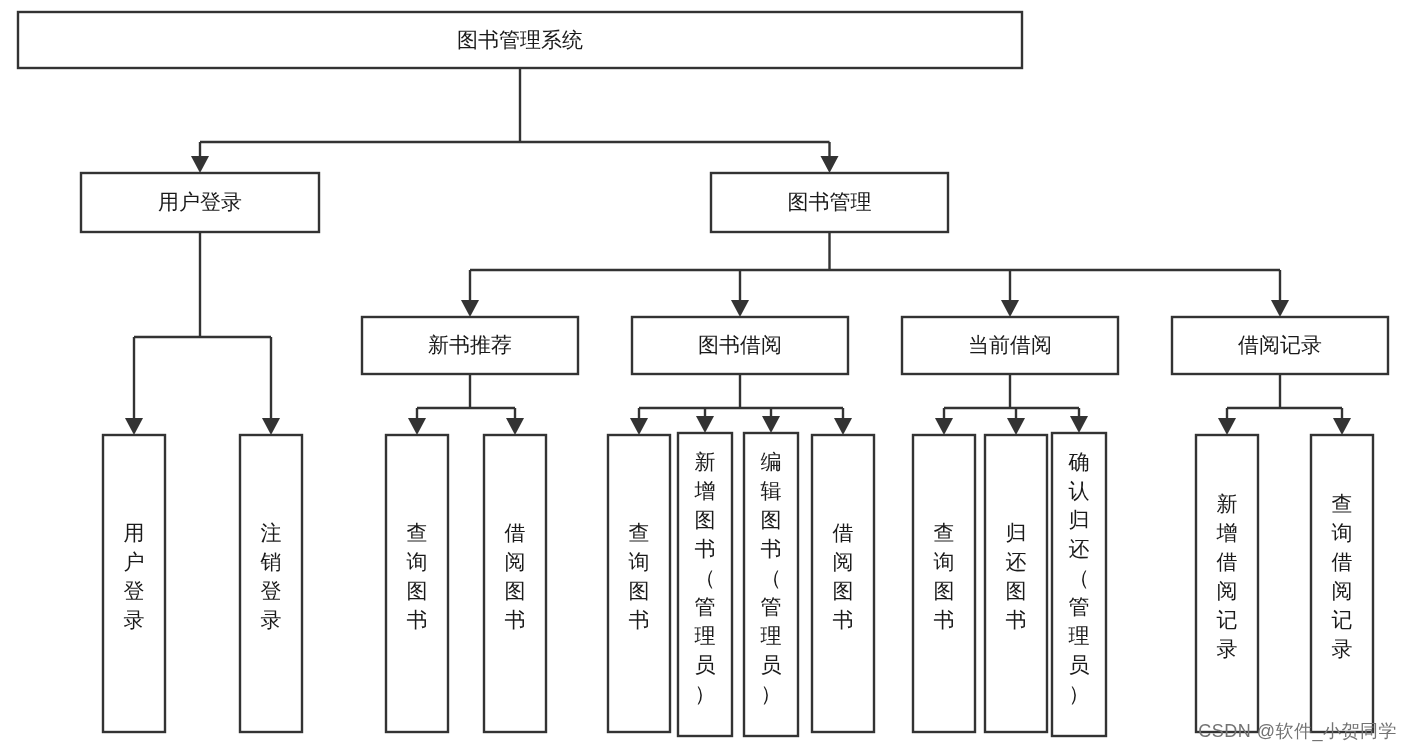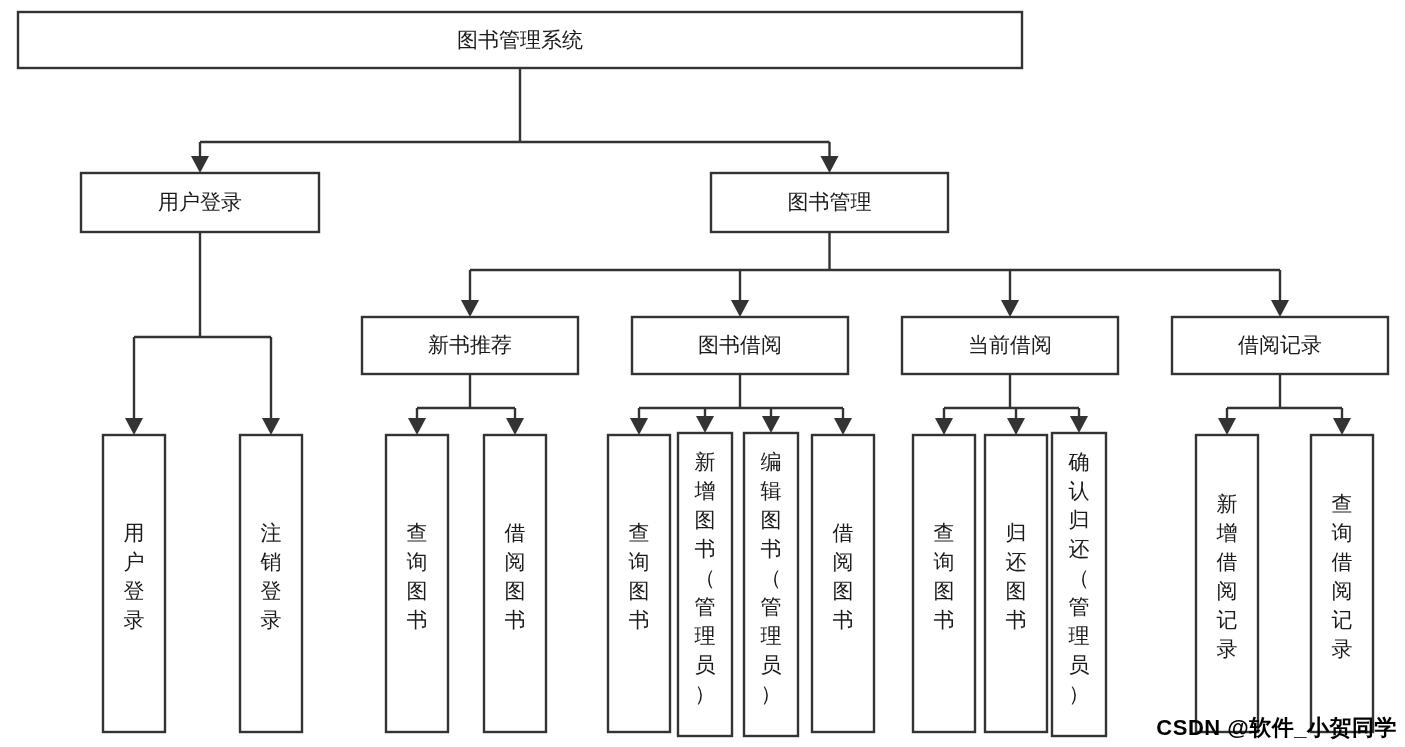--- a/index.html
+++ b/index.html
@@ -47,25 +47,24 @@
   }
   .arrow-head {
     fill: #333333;
     stroke: none;
   }
   .watermark {
     position: absolute;
     right: 8px;
     bottom: 4px;
     font-family: "Liberation Sans", "DejaVu Sans", sans-serif;
-    font-size: 22px;
-    color: #000000;
+    font-size: 18px;
+    color: #737373;
     letter-spacing: 0.5px;
     white-space: nowrap;
-    font-weight: bold;
   }
 </style>
 </head>
 <body>
 
 <div id="diagram-root">
   <svg class="tree" width="1405" height="747" viewBox="0 0 1405 747">
     <g id="connectors">
         <line x1="520" y1="68" x2="520" y2="142" class="connector"></line>
         <line x1="200" y1="142" x2="829.5" y2="142" class="connector"></line>

